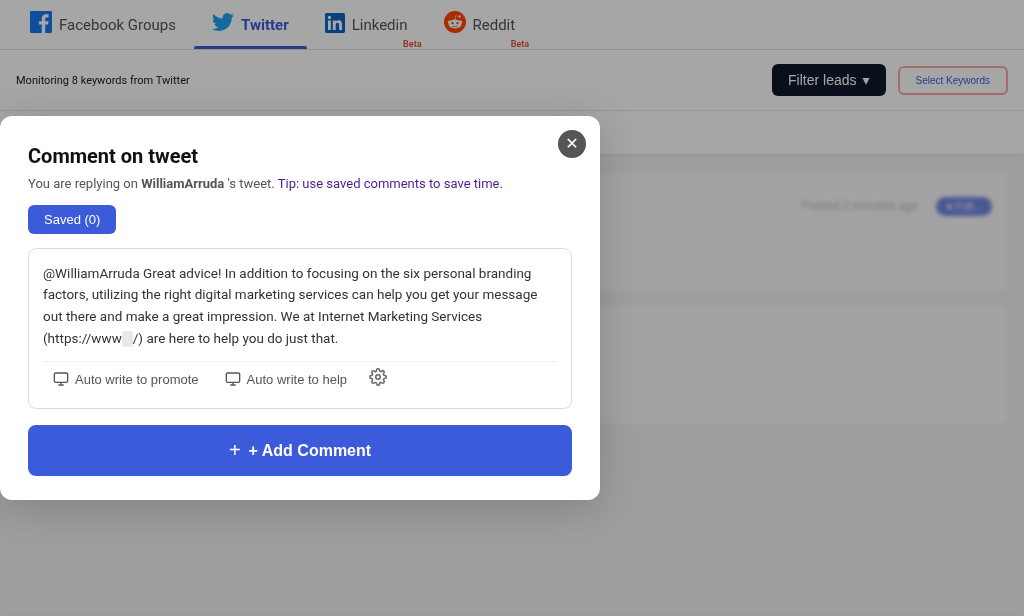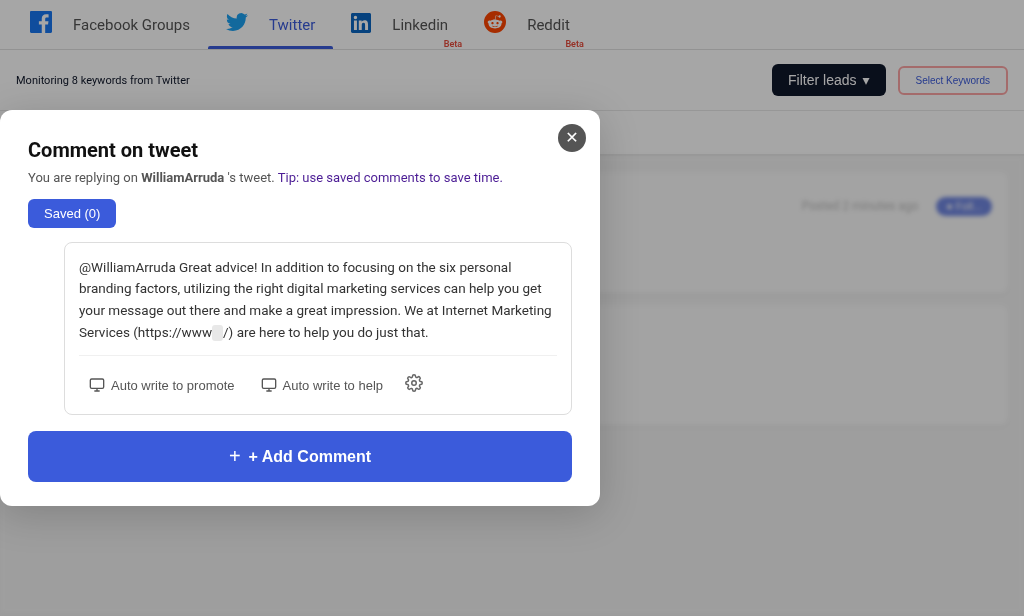--- a/index.html
+++ b/index.html
@@ -17,32 +17,32 @@
       display: flex;
       align-items: center;
       background: #fff;
       border-bottom: 1px solid #e0e0e0;
       padding: 0 12px;
       height: 50px;
     }
     .nav-tab {
       display: flex;
       align-items: center;
-      gap: 21px;
+      gap: 7px;
       padding: 0 18px;
       height: 100%;
       cursor: pointer;
       font-size: 15px;
       color: #555;
       position: relative;
       text-decoration: none;
     }
     .nav-tab.active {
       color: #3b5bdb;
-      font-weight: 400;
+      font-weight: 700;
     }
     .nav-tab.active::after {
       content: '';
       position: absolute;
       bottom: 0;
       left: 0;
       right: 0;
       height: 3px;
       background: #3b5bdb;
       border-radius: 2px 2px 0 0;
@@ -240,40 +240,39 @@
     .comment-box {
       border: 1.5px solid #ddd;
       border-radius: 8px;
       padding: 14px;
       font-size: 13.5px;
       color: #333;
       line-height: 1.6;
       min-height: 130px;
       margin-bottom: 0;
       position: relative;
-      margin-left: 36px;
     }
     .comment-text {
       font-size: 13.5px;
       color: #333;
       line-height: 1.6;
     }
     .comment-url-highlight {
       background: #e8e8e8;
       padding: 1px 4px;
       border-radius: 3px;
       font-size: 12px;
       color: #555;
     }
     .comment-actions {
       display: flex;
       align-items: center;
       gap: 6px;
       margin-top: 12px;
-      padding-top: 14px;
+      padding-top: 2px;
       border-top: 1px solid #f0f0f0;
     }
     .auto-write-btn {
       display: flex;
       align-items: center;
       gap: 6px;
       background: none;
       border: none;
       color: #555;
       font-size: 13px;

